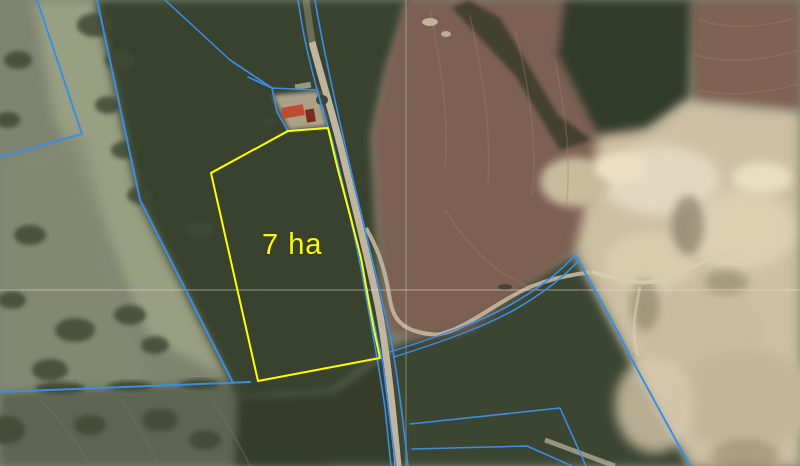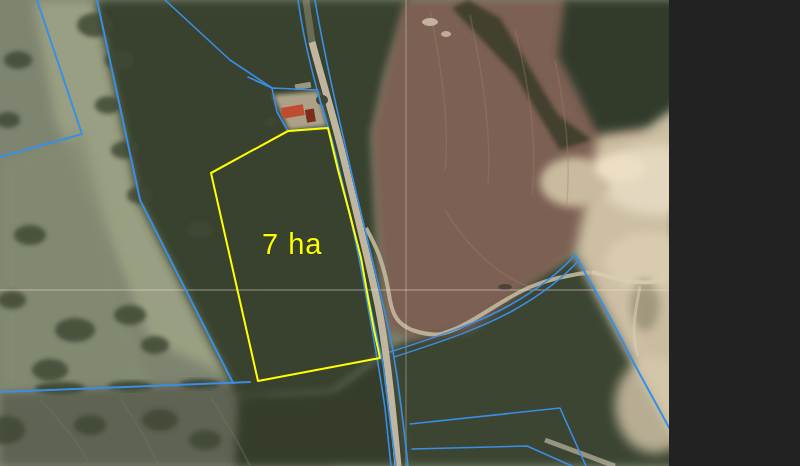--- a/index.html
+++ b/index.html
@@ -1,17 +1,17 @@
 <!DOCTYPE html>
 <html style="--parcel-blue: #3a8ee6; --parcel-yellow: #ffff00; --graticule-h: #f2dcd8; --graticule-v: #e6ecd6;"><head>
 <meta charset="utf-8">
 <style>
   html,body{margin:0;padding:0;background:#222;}
   .map-wrap{
-    width:669px;height:466px;position:relative;overflow:hidden;
+    width:800px;height:466px;position:relative;overflow:hidden;
     font-family:"Liberation Sans", sans-serif;
   }
   svg{display:block}
   .blue-line{stroke:var(--parcel-blue,#3a8ee6);stroke-width:2;fill:none;stroke-linejoin:round;stroke-linecap:round;}
   .blue-line.thin{stroke-width:1.6;}
   .yellow-line{stroke:var(--parcel-yellow,#ffff00);stroke-width:2;fill:none;stroke-linejoin:round;}
   .area-label{
     fill:var(--parcel-yellow,#ffff00);
     font-family:"Liberation Sans", sans-serif;
     font-size:29px;font-weight:400;letter-spacing:1px;

